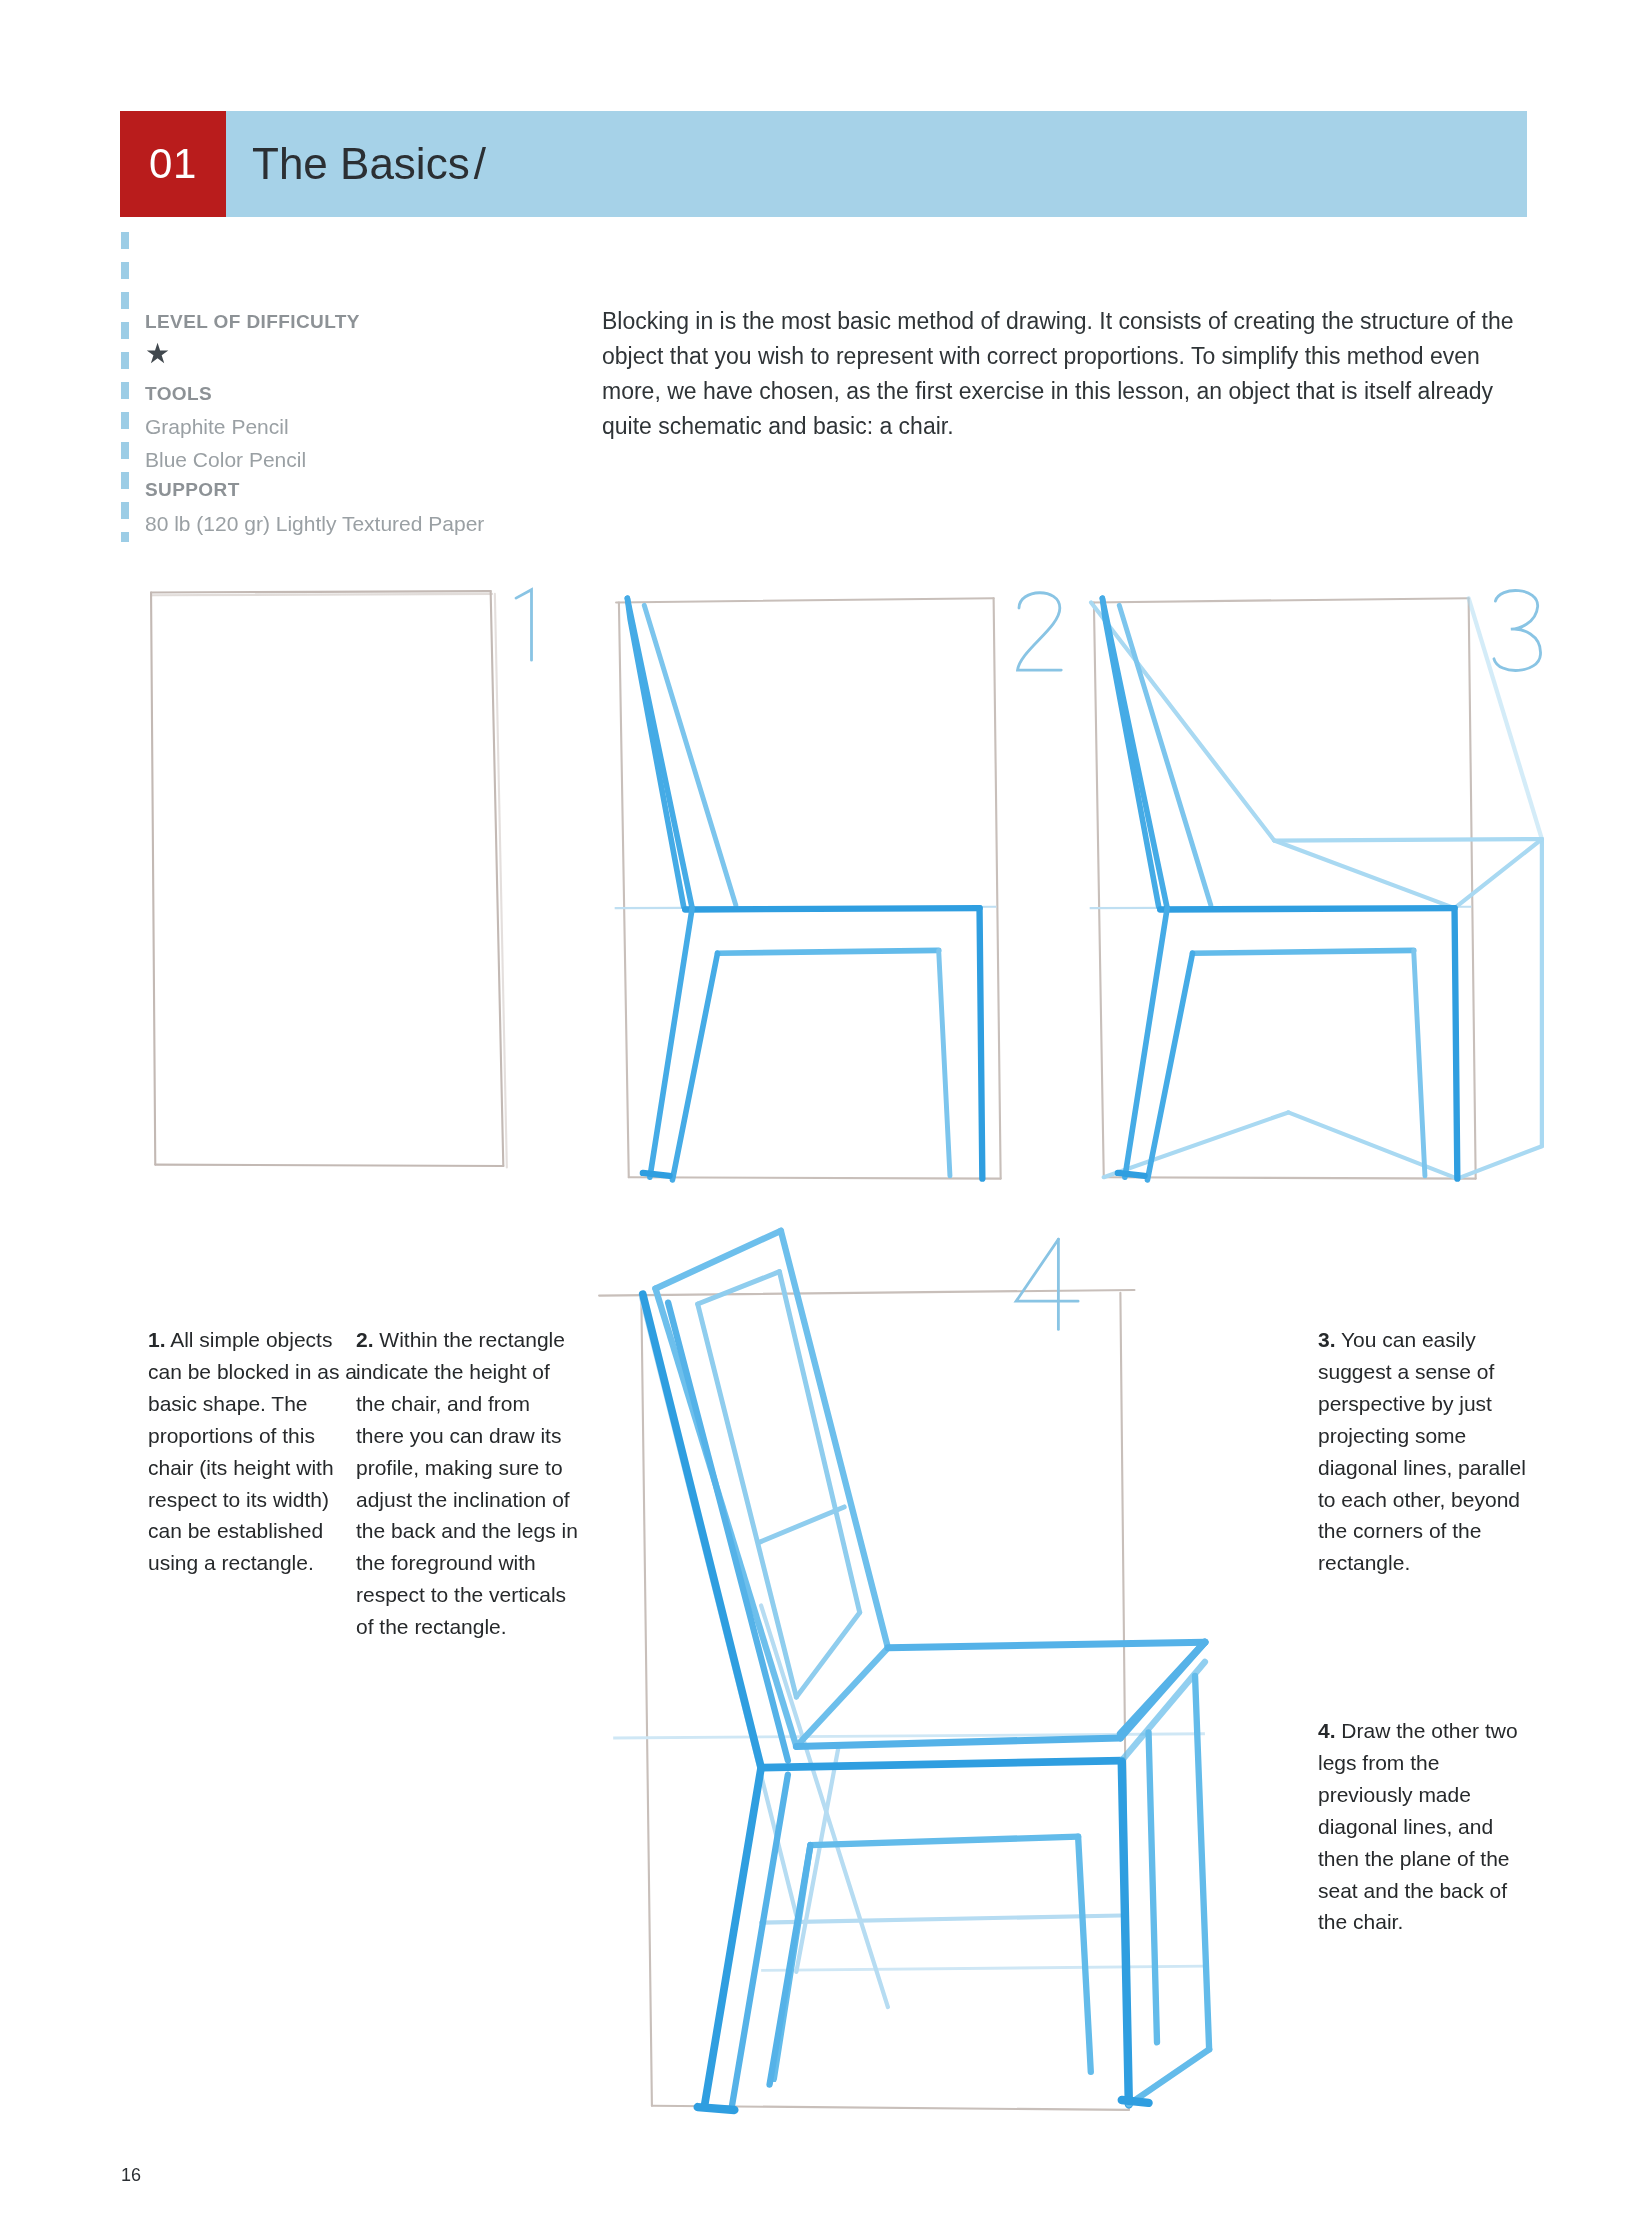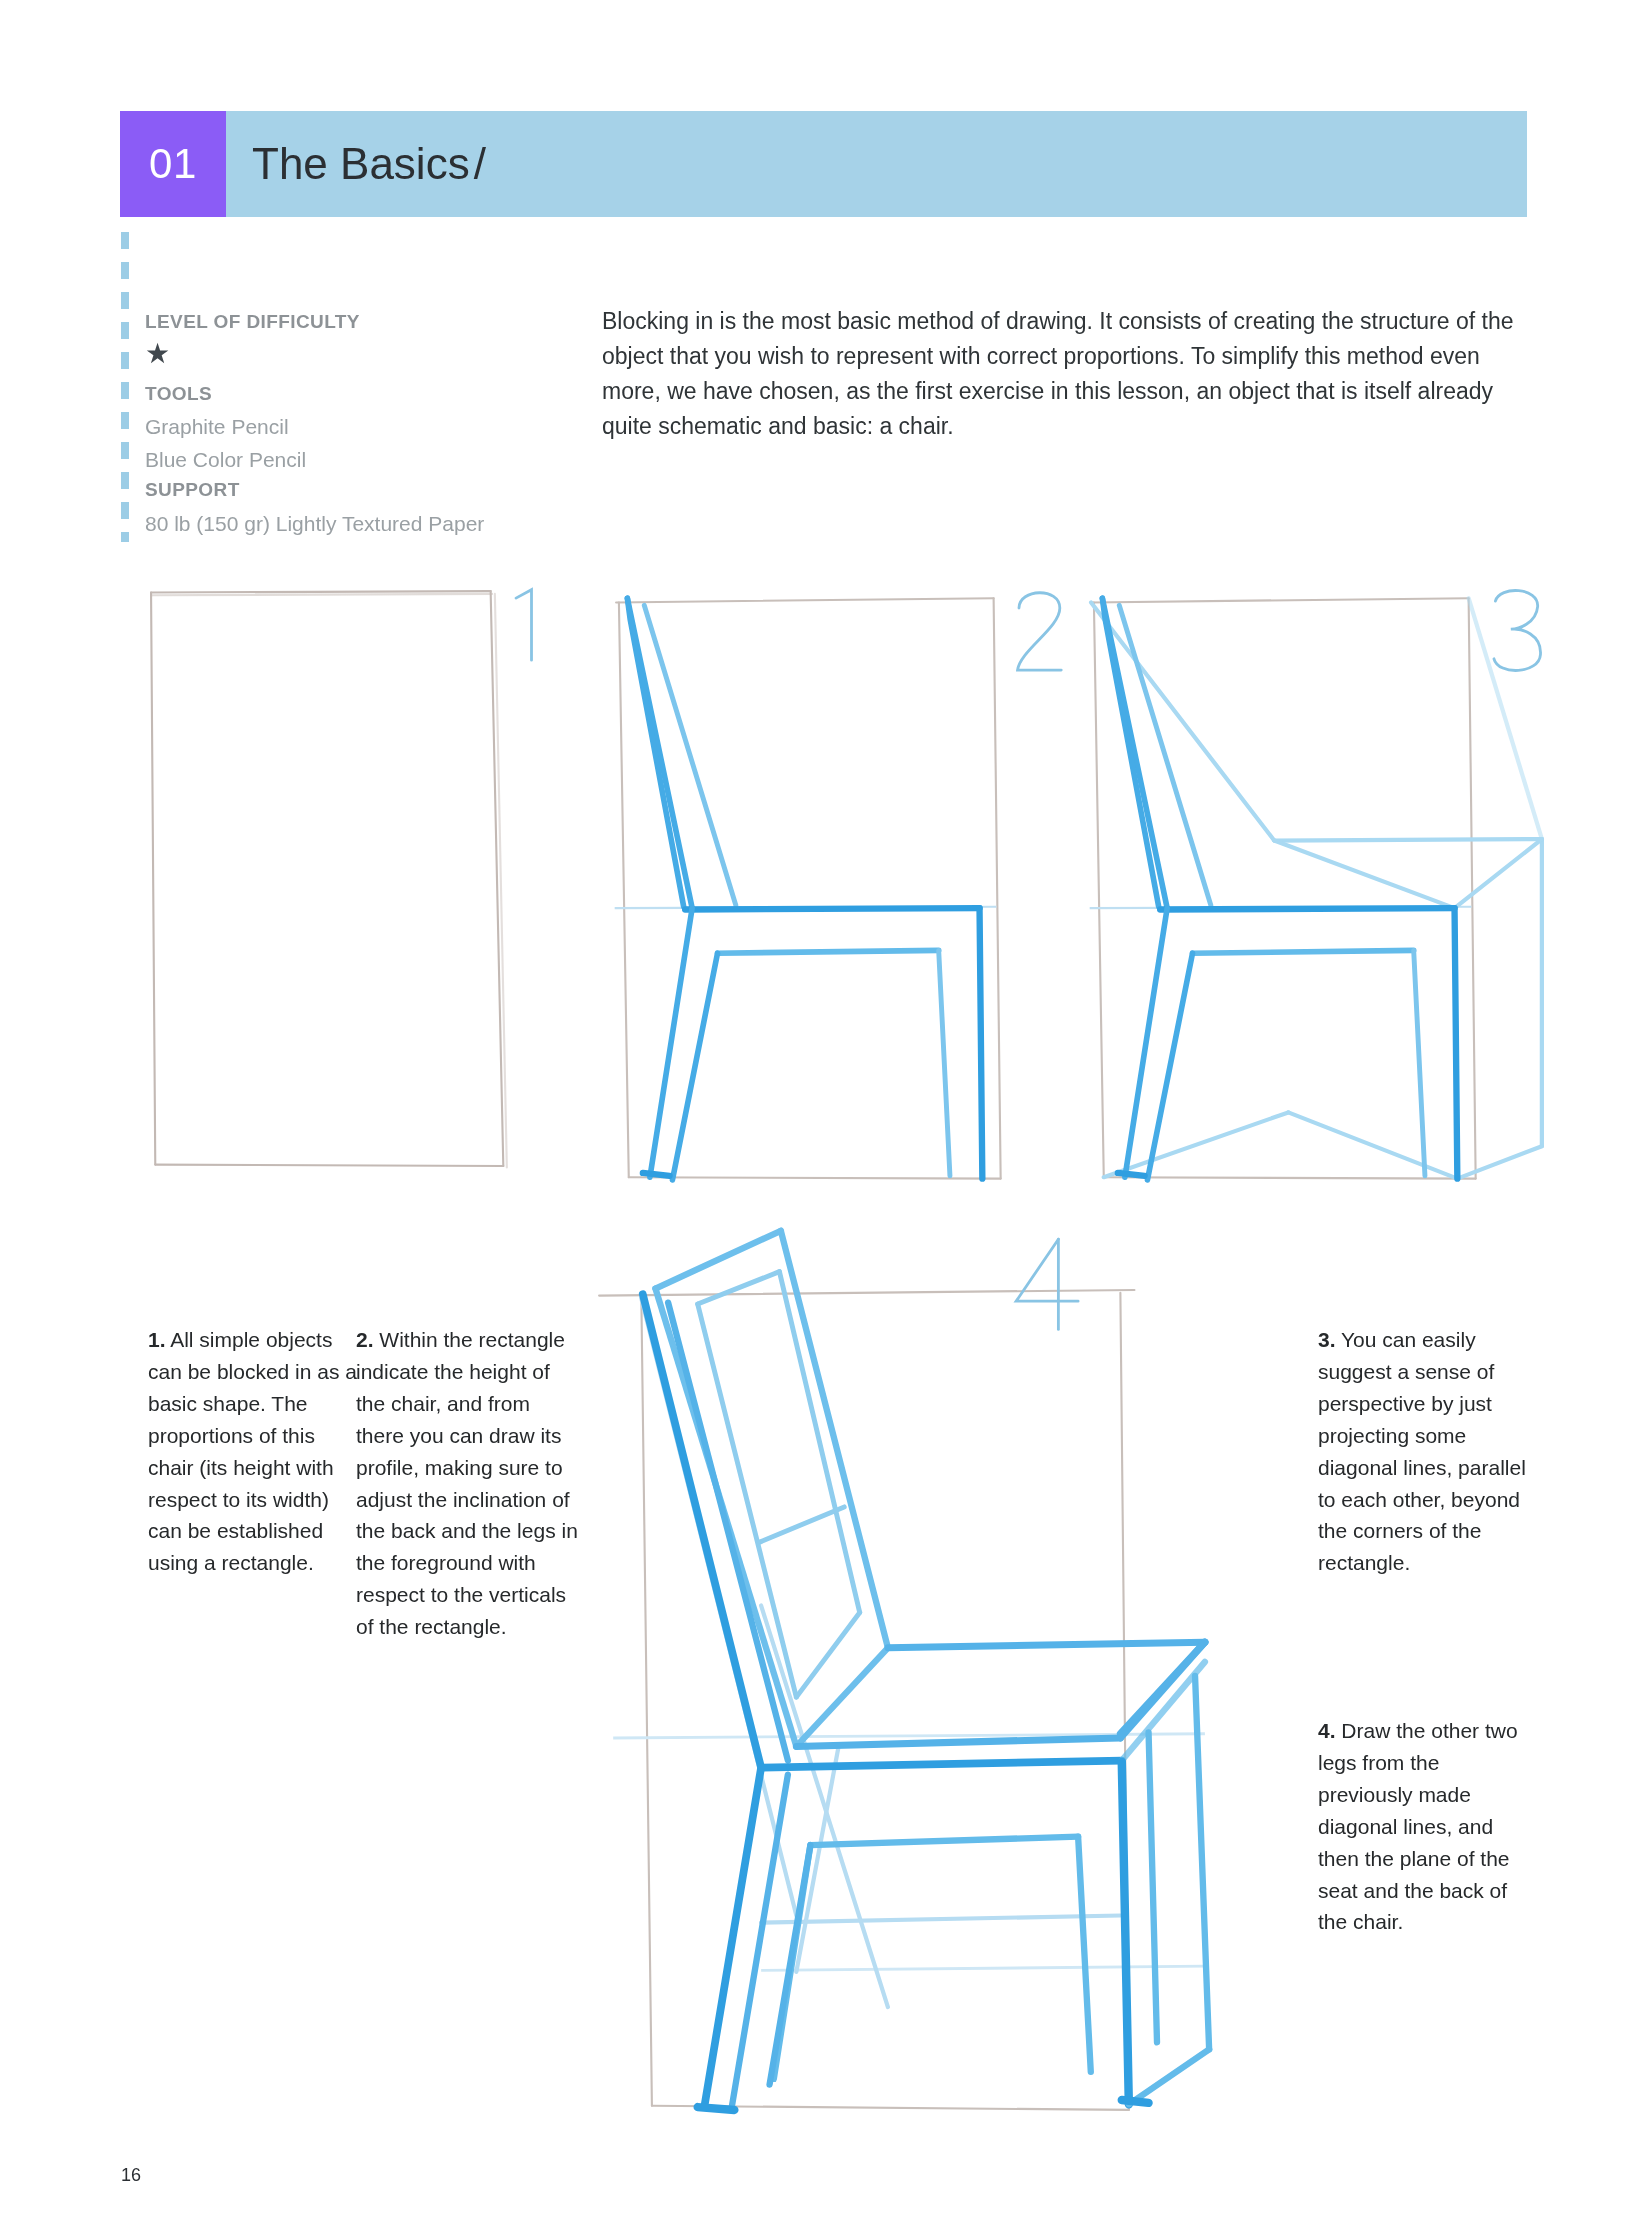--- a/index.html
+++ b/index.html
@@ -14,21 +14,21 @@
   .page { position:absolute; inset:0; }
 
   
   .header-row{
     position:absolute; left:120px; top:111px;
     width:1407px; height:106px;
     display:flex; align-items:stretch;
   }
   .chapter-badge{
     width:106px; height:106px;
-    background:#8b5cf6;
+    background:#b91c1c;
     color:#ffffff;
     display:flex; align-items:center; justify-content:center;
     font-size:42px; font-weight:400; letter-spacing:0.7px;
   }
   .header-bar{
     flex:1; background:#a6d2e8;
     display:flex; align-items:center;
     padding-left:26px;
     font-size:44px;
     color:#2b2f33;
@@ -113,21 +113,21 @@
 
   <div class="left-rule"></div>
 
   <div class="meta">
     <p class="label">LEVEL OF DIFFICULTY</p>
     <p class="star">★</p>
     <p class="label">TOOLS</p>
     <p class="value">Graphite Pencil</p>
     <p class="value">Blue Color Pencil</p>
     <p class="label">SUPPORT</p>
-    <p class="value">80 lb (150 gr) Lightly Textured Paper</p>
+    <p class="value">80 lb (120 gr) Lightly Textured Paper</p>
   </div>
 
   <div class="intro">Blocking in is the most basic method of drawing. It consists of creating the structure of the object that you wish to represent with correct proportions. To simplify this method even more, we have chosen, as the first exercise in this lesson, an object that is itself already quite schematic and basic: a chair.</div>
 
   <div class="fig" id="fig1">
     <svg viewBox="0 0 620 880" xmlns="http://www.w3.org/2000/svg">
       <g fill="none" stroke="#c3b9b4" stroke-width="3" stroke-linecap="round">
         <path d="M34 22 L516 20"></path>
         <path d="M34 22 L40 834"></path>
         <path d="M516 20 L534 836"></path>

